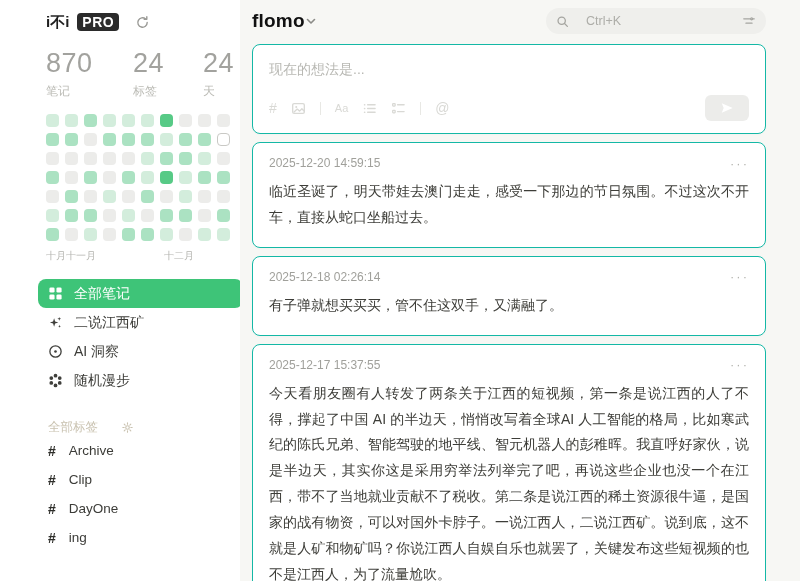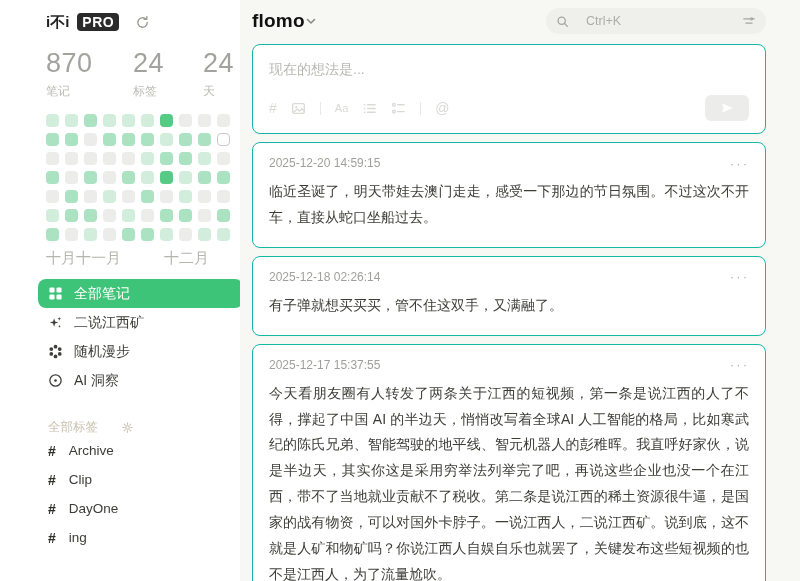--- a/index.html
+++ b/index.html
@@ -22,21 +22,21 @@
   .stat{display:flex;flex-direction:column;}
   .stat:nth-child(1){width:87px;} .stat:nth-child(2){width:70px;}
   .stat-value{font-size:27px;color:#a2a29e;letter-spacing:.5px;}
   .stat-label{font-size:12px;color:#bcbcb6;margin-top:4px;}
   .heatmap{margin:14px 0 0 38px;width:184px;display:grid;grid-template-columns:repeat(10,13px);
            grid-auto-rows:13px;gap:6px;}
   .hm-cell{border-radius:4px;}
   .lv0{background:var(--hm0);} .lv1{background:var(--hm1);}
   .lv2{background:var(--hm2);} .lv3{background:var(--hm3);}
   .hm-today{background:#fff;border:1px solid #c9c9c5;}
-  .months{position:relative;margin-left:38px;margin-top:8px;height:14px;font-size:15px;color:#b5b5b0;}
+  .months{position:relative;margin-left:38px;margin-top:8px;height:14px;font-size:10px;color:#b5b5b0;}
   .month-2{position:absolute;left:118px;top:0;}
   .menu{margin:16px 0 0 30px;width:205px;}
   .menu-item{height:29px;display:flex;align-items:center;gap:11px;padding:8px 10px;border-radius:8px;
              font-size:14px;color:#3c3c38;cursor:pointer;}
   .menu-item .mi{display:flex;color:#3f3f3b;}
   .menu-item.active{background:var(--accent);color:#fff;}
   .menu-item.active .mi{color:#fff;}
   .tags-header{margin:24px 0 0 40px;display:flex;align-items:center;gap:24px;font-size:12.5px;color:#c9c2b0;}
   .tag-item{margin-left:40px;height:29px;display:flex;align-items:center;gap:13px;font-size:13.5px;
             color:#3c3c38;cursor:pointer;}
@@ -193,39 +193,39 @@
         <svg width="15" height="15" viewBox="0 0 16 16" fill="currentColor">
           <path d="M6.5 3.5 L7.6 7 L11 8 L7.6 9 L6.5 12.5 L5.4 9 L2 8 L5.4 7 Z"></path>
           <path d="M12 2 L12.5 3.5 L14 4 L12.5 4.5 L12 6 L11.5 4.5 L10 4 L11.5 3.5 Z"></path>
           <path d="M12.3 10.5 L12.7 11.6 L13.8 12 L12.7 12.4 L12.3 13.5 L11.9 12.4 L10.8 12 L11.9 11.6 Z"></path>
         </svg>
       </span>
       <span>二说江西矿</span>
     </div>
     <div class="menu-item">
       <span class="mi">
+        <svg width="15" height="15" viewBox="0 0 16 16" fill="none" stroke="currentColor" stroke-width="1.4">
+          <circle cx="8" cy="8" r="6"></circle>
+            <circle cx="8" cy="8" r="1.4" fill="currentColor" stroke="none"></circle>
+        </svg>
+      </span>
+      <span>AI 洞察</span>
+    </div>
+    <div class="menu-item">
+      <span class="mi">
         <svg width="15" height="15" viewBox="0 0 16 16" fill="currentColor">
           <circle cx="8" cy="2.8" r="2"></circle>
             <circle cx="12.5" cy="5.4" r="2"></circle>
             <circle cx="12.5" cy="10.6" r="2"></circle>
           <circle cx="8" cy="13.2" r="2"></circle>
             <circle cx="3.5" cy="10.6" r="2"></circle>
             <circle cx="3.5" cy="5.4" r="2"></circle>
         </svg>
       </span>
       <span>随机漫步</span>
-    </div>
-    <div class="menu-item">
-      <span class="mi">
-        <svg width="15" height="15" viewBox="0 0 16 16" fill="none" stroke="currentColor" stroke-width="1.4">
-          <circle cx="8" cy="8" r="6"></circle>
-            <circle cx="8" cy="8" r="1.4" fill="currentColor" stroke="none"></circle>
-        </svg>
-      </span>
-      <span>AI 洞察</span>
     </div>
   </nav>
 
   <div class="tags-header">
     <span>全部标签</span>
     <span style="display:flex;">
       <svg width="11" height="11" viewBox="0 0 16 16" fill="none" stroke="currentColor" stroke-width="1.6" stroke-linecap="round">
         <circle cx="8" cy="8" r="2.6"></circle>
         <path d="M8 1.2v2M8 12.8v2M1.2 8h2M12.8 8h2M3.2 3.2l1.4 1.4M11.4 11.4l1.4 1.4M12.8 3.2l-1.4 1.4M4.6 11.4l-1.4 1.4"></path>
       </svg>

